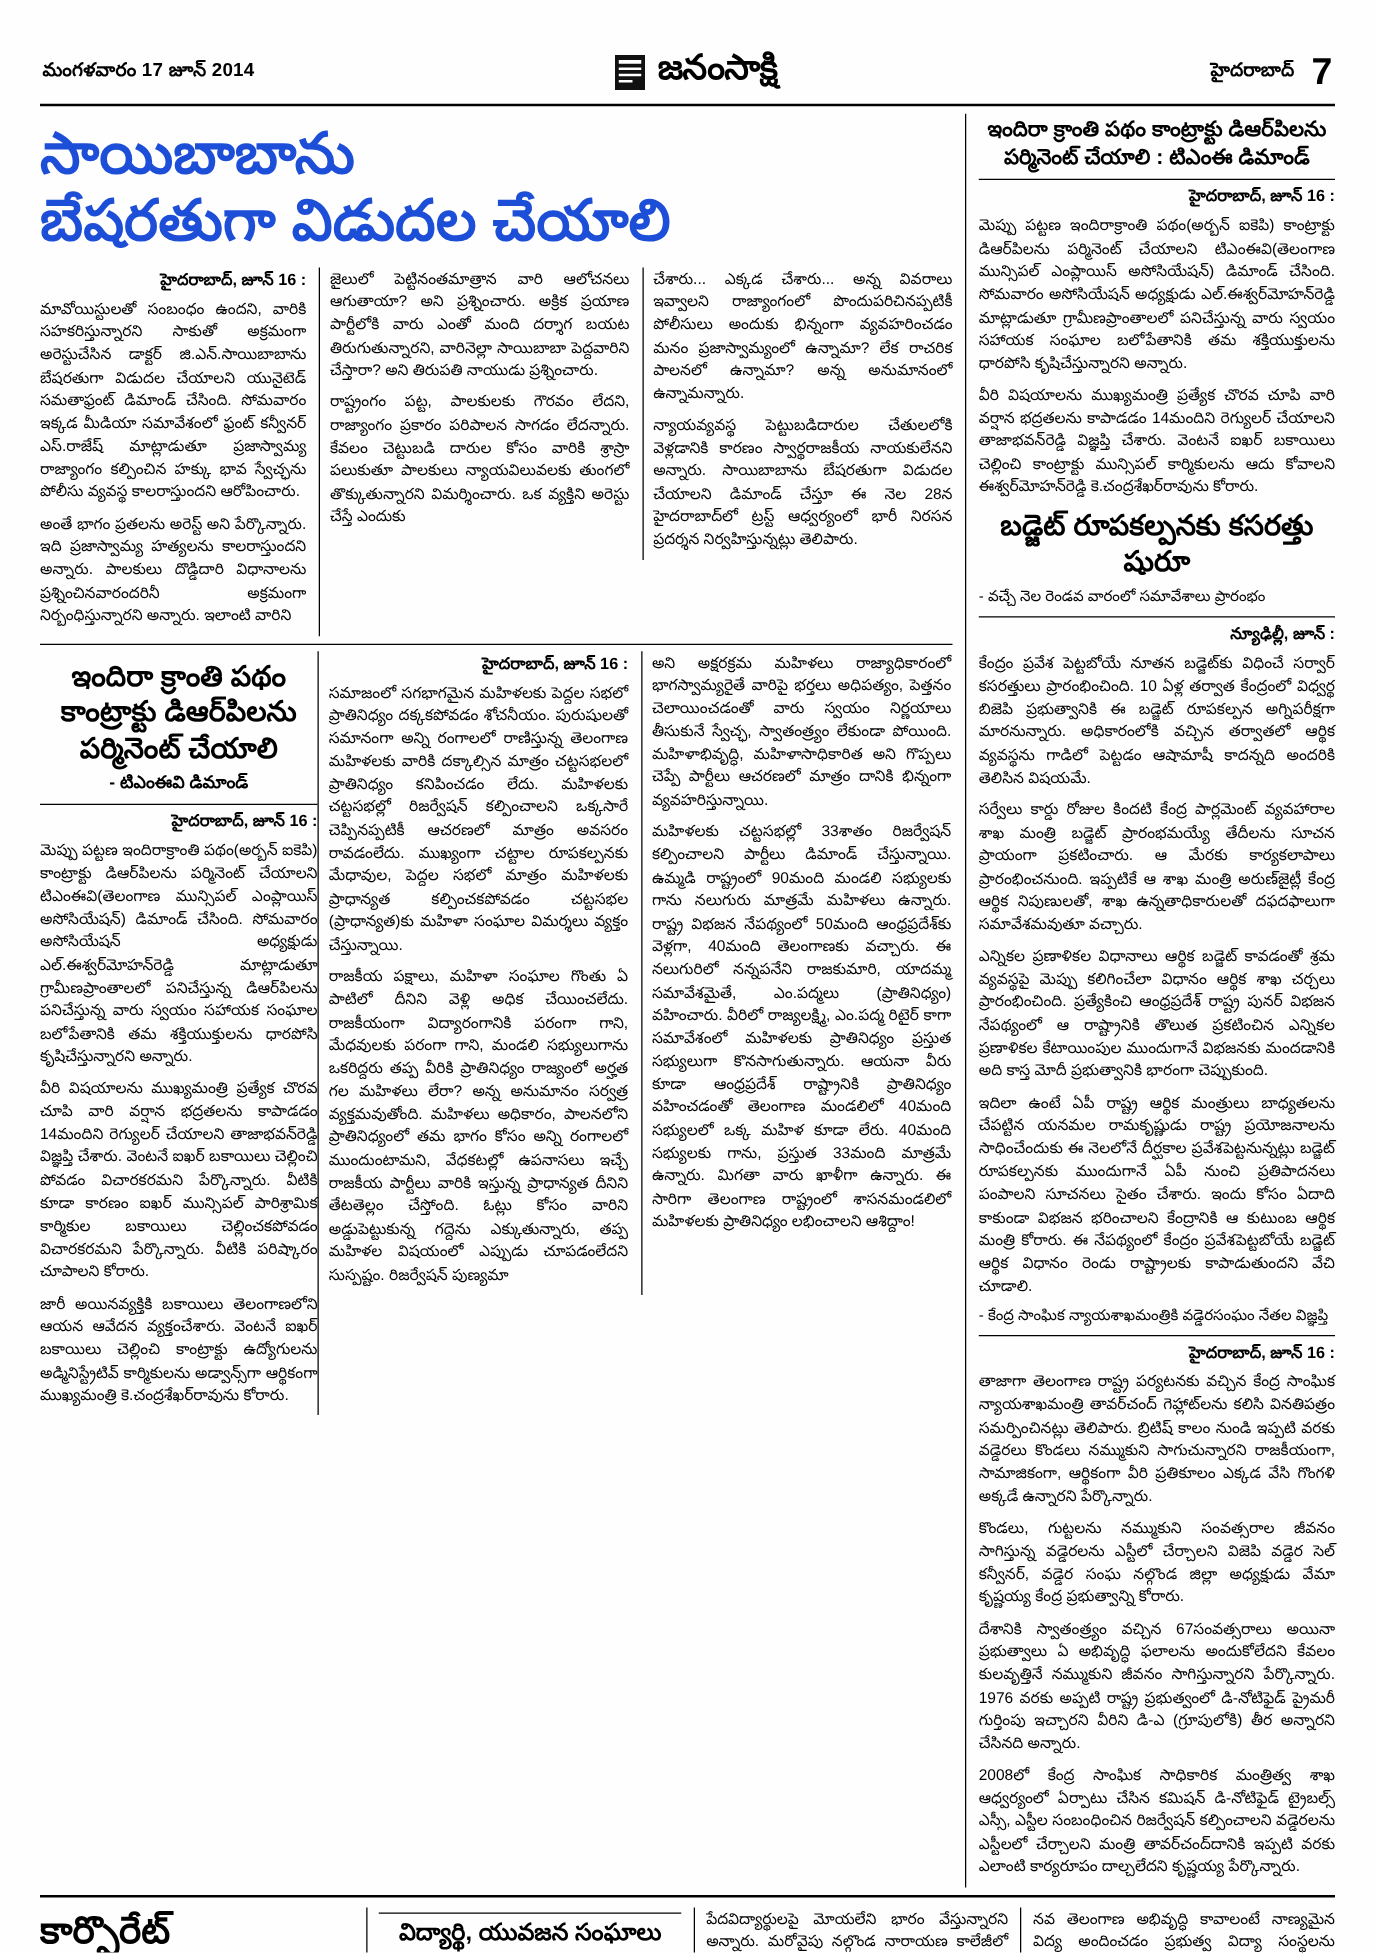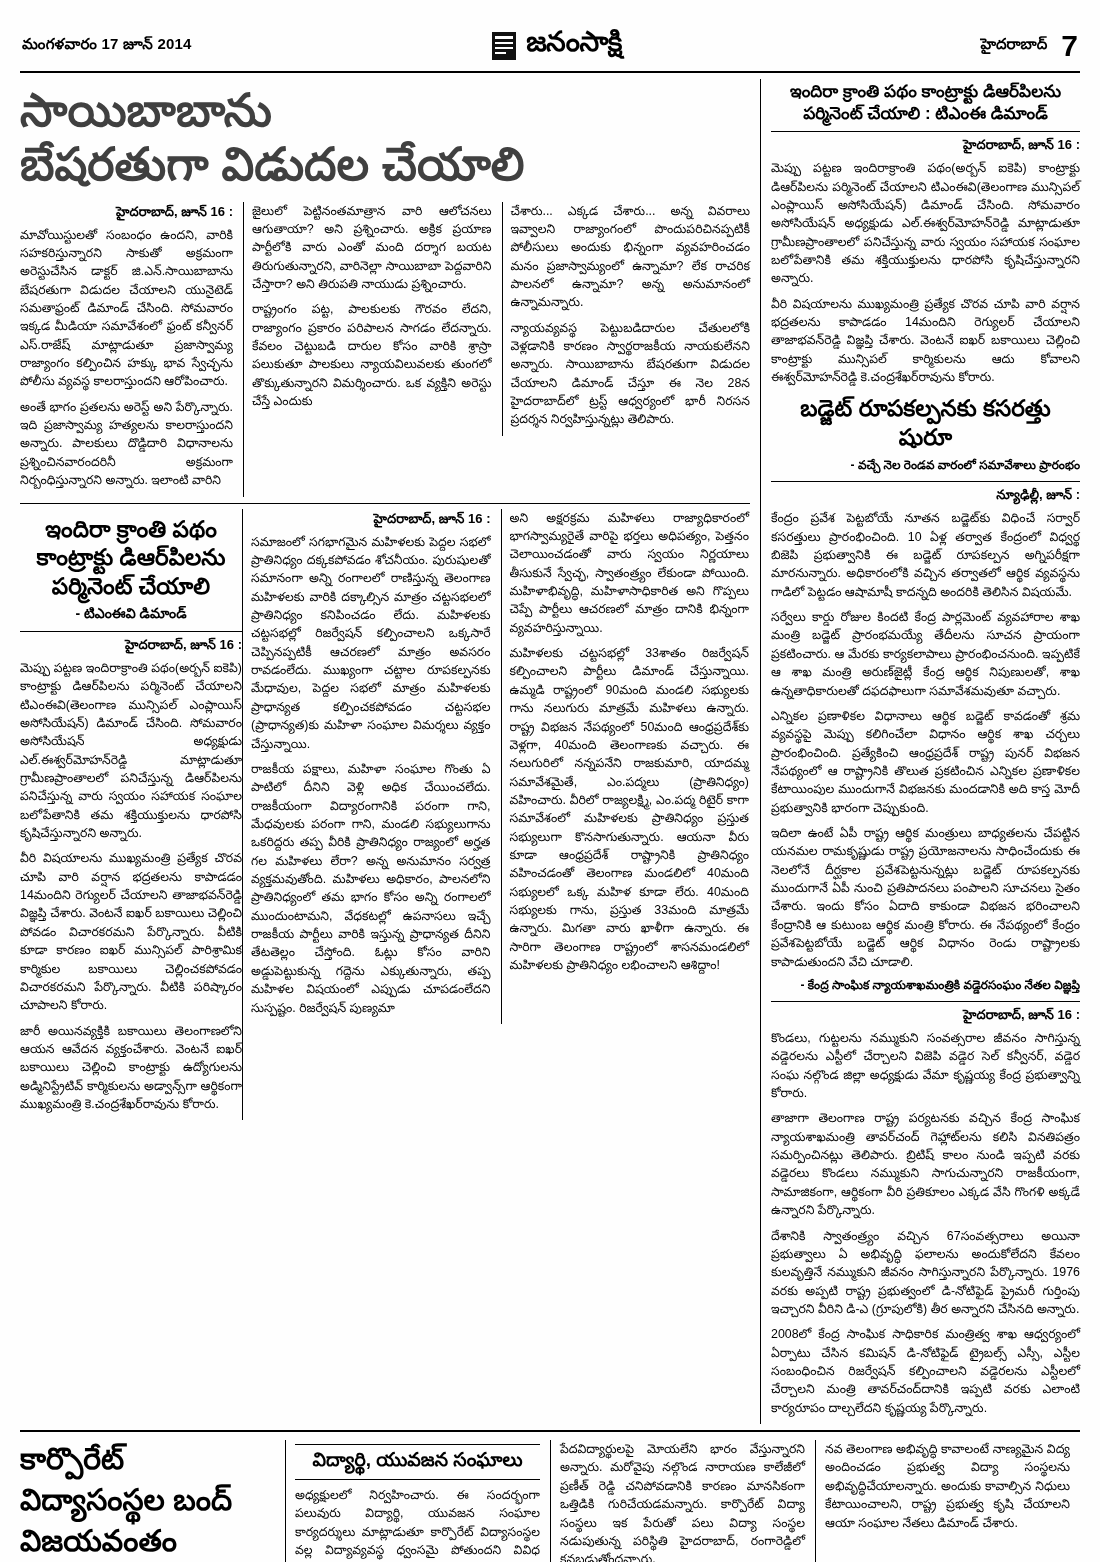--- a/index.html
+++ b/index.html
@@ -12,21 +12,21 @@
     height: 1562px;
     font-family: "Liberation Sans", sans-serif;
     color: #000;
     position: relative;
     overflow: hidden;
   }
   .page {
     width: 1100px;
     height: 1562px;
     position: relative;
-    padding: 4px;
+    padding: 16px;
     box-sizing: border-box;
     background: #fefefe;
   }
 
   
   .masthead {
     display: flex;
     align-items: center;
     justify-content: space-between;
     padding: 22px 18px 6px 18px;
@@ -90,21 +90,21 @@
     padding-left: 10px;
     box-sizing: border-box;
   }
 
   
   h1.head-main {
     font-size: 46px;
     line-height: 1.18;
     margin: 4px 0 10px 0;
     font-weight: bold;
-    color: #404040;
+    color: #1d4ed8;
   }
   .deck {
     font-size: 21px;
     font-weight: bold;
     text-align: center;
     margin: 0 0 8px 0;
   }
   h2.head-sub {
     font-size: 25px;
     line-height: 1.22;
@@ -173,22 +173,22 @@
     font-weight: bold;
     line-height: 1.3;
     text-align: center;
     margin: 2px 0 5px 0;
   }
   .rc-head.big {
     font-size: 23px;
   }
   .rc-sub {
     font-size: 12px;
-    font-weight: bold;
-    text-align: right;
+    font-weight: normal;
+    text-align: left;
     margin: 0 0 5px 0;
   }
 
   
   .bottom {
     margin-top: 6px;
     border-top: 2px solid #000;
     padding-top: 8px;
   }
   .bottom-head {
@@ -314,22 +314,22 @@
           <p class="body">కేంద్రం ప్రవేశ పెట్టబోయే నూతన బడ్జెట్‌కు విధించే సర్వార్ కసరత్తులు ప్రారంభించింది. 10 ఏళ్ల తర్వాత కేంద్రంలో విధ్వర్థ బిజెపి ప్రభుత్వానికి ఈ బడ్జెట్ రూపకల్పన అగ్నిపరీక్షగా మారనున్నారు. అధికారంలోకి వచ్చిన తర్వాతలో ఆర్థిక వ్యవస్థను గాడిలో పెట్టడం ఆషామాషీ కాదన్నది అందరికి తెలిసిన విషయమే.</p>
           <p class="body">సర్వేలు కార్డు రోజుల కిందటి కేంద్ర పార్లమెంట్ వ్యవహారాల శాఖ మంత్రి బడ్జెట్ ప్రారంభమయ్యే తేదీలను సూచన ప్రాయంగా ప్రకటించారు. ఆ మేరకు కార్యకలాపాలు ప్రారంభించనుంది. ఇప్పటికే ఆ శాఖ మంత్రి అరుణ్‌జైట్లీ కేంద్ర ఆర్థిక నిపుణులతో, శాఖ ఉన్నతాధికారులతో దఫదఫాలుగా సమావేశమవుతూ వచ్చారు.</p>
           <p class="body">ఎన్నికల ప్రణాళికల విధానాలు ఆర్థిక బడ్జెట్ కావడంతో శ్రమ వ్యవస్థపై మెప్పు కలిగించేలా విధానం ఆర్థిక శాఖ చర్చలు ప్రారంభించింది. ప్రత్యేకించి ఆంధ్రప్రదేశ్ రాష్ట్ర పునర్ విభజన నేపథ్యంలో ఆ రాష్ట్రానికి తొలుత ప్రకటించిన ఎన్నికల ప్రణాళికల కేటాయింపుల ముందుగానే విభజనకు మందడానికి అది కాస్త మోదీ ప్రభుత్వానికి భారంగా చెప్పుకుంది.</p>
           <p class="body">ఇదిలా ఉంటే ఏపీ రాష్ట్ర ఆర్థిక మంత్రులు బాధ్యతలను చేపట్టిన యనమల రామకృష్ణుడు రాష్ట్ర ప్రయోజనాలను సాధించేందుకు ఈ నెలలోనే దీర్ఘకాల ప్రవేశపెట్టనున్నట్లు బడ్జెట్ రూపకల్పనకు ముందుగానే ఏపీ నుంచి ప్రతిపాదనలు పంపాలని సూచనలు సైతం చేశారు. ఇందు కోసం ఏదాది కాకుండా విభజన భరించాలని కేంద్రానికి ఆ కుటుంబ ఆర్థిక మంత్రి కోరారు. ఈ నేపథ్యంలో కేంద్రం ప్రవేశపెట్టబోయే బడ్జెట్ ఆర్థిక విధానం రెండు రాష్ట్రాలకు కాపాడుతుందని వేచి చూడాలి.</p>
         </div>
 
         <div>
           <div class="rc-sub">- కేంద్ర సాంఘిక న్యాయశాఖమంత్రికి వడ్డెరసంఘం నేతల విజ్ఞప్తి</div>
           <div class="hr-thin"></div>
           <div class="byline">హైదరాబాద్, జూన్ 16 :</div>
+          <p class="body">తాజాగా తెలంగాణ రాష్ట్ర పర్యటనకు వచ్చిన కేంద్ర సాంఘిక న్యాయశాఖమంత్రి తావర్‌చంద్ గెహ్లాట్‌లను కలిసి వినతిపత్రం సమర్పించినట్లు తెలిపారు. బ్రిటిష్ కాలం నుండి ఇప్పటి వరకు వడ్డెరలు కొండలు నమ్ముకుని సాగుచున్నారని రాజకీయంగా, సామాజికంగా, ఆర్థికంగా వీరి ప్రతికూలం ఎక్కడ వేసి గొంగళి అక్కడే ఉన్నారని పేర్కొన్నారు.</p>
           <p class="body">కొండలు, గుట్టలను నమ్ముకుని సంవత్సరాల జీవనం సాగిస్తున్న వడ్డెరలను ఎస్టీలో చేర్చాలని విజెపి వడ్డెర సెల్ కన్వీనర్, వడ్డెర సంఘ నల్గొండ జిల్లా అధ్యక్షుడు వేమా కృష్ణయ్య కేంద్ర ప్రభుత్వాన్ని కోరారు.</p>
-          <p class="body">తాజాగా తెలంగాణ రాష్ట్ర పర్యటనకు వచ్చిన కేంద్ర సాంఘిక న్యాయశాఖమంత్రి తావర్‌చంద్ గెహ్లాట్‌లను కలిసి వినతిపత్రం సమర్పించినట్లు తెలిపారు. బ్రిటిష్ కాలం నుండి ఇప్పటి వరకు వడ్డెరలు కొండలు నమ్ముకుని సాగుచున్నారని రాజకీయంగా, సామాజికంగా, ఆర్థికంగా వీరి ప్రతికూలం ఎక్కడ వేసి గొంగళి అక్కడే ఉన్నారని పేర్కొన్నారు.</p>
           <p class="body">దేశానికి స్వాతంత్ర్యం వచ్చిన 67సంవత్సరాలు అయినా ప్రభుత్వాలు ఏ అభివృద్ధి ఫలాలను అందుకోలేదని కేవలం కులవృత్తినే నమ్ముకుని జీవనం సాగిస్తున్నారని పేర్కొన్నారు. 1976 వరకు అప్పటి రాష్ట్ర ప్రభుత్వంలో డి-నోటిఫైడ్ ప్రైమరీ గుర్తింపు ఇచ్చారని వీరిని డి-ఎ (గ్రూపులోకి) తీర అన్నారని చేసినది అన్నారు.</p>
           <p class="body">2008లో కేంద్ర సాంఘిక సాధికారిక మంత్రిత్వ శాఖ ఆధ్వర్యంలో ఏర్పాటు చేసిన కమిషన్ డి-నోటిఫైడ్ ట్రైబల్స్ ఎస్సీ, ఎస్టీల సంబంధించిన రిజర్వేషన్ కల్పించాలని వడ్డెరలను ఎస్టీలలో చేర్చాలని మంత్రి తావర్‌చంద్‌దానికి ఇప్పటి వరకు ఎలాంటి కార్యరూపం దాల్చలేదని కృష్ణయ్య పేర్కొన్నారు.</p>
         </div>
       </div>
     </div>
 
     <div class="bottom">
       <div class="bottom-cols">
         <div class="b-col">
           <div class="bottom-head">కార్పొరేట్ విద్యాసంస్థల బంద్ విజయవంతం</div>

